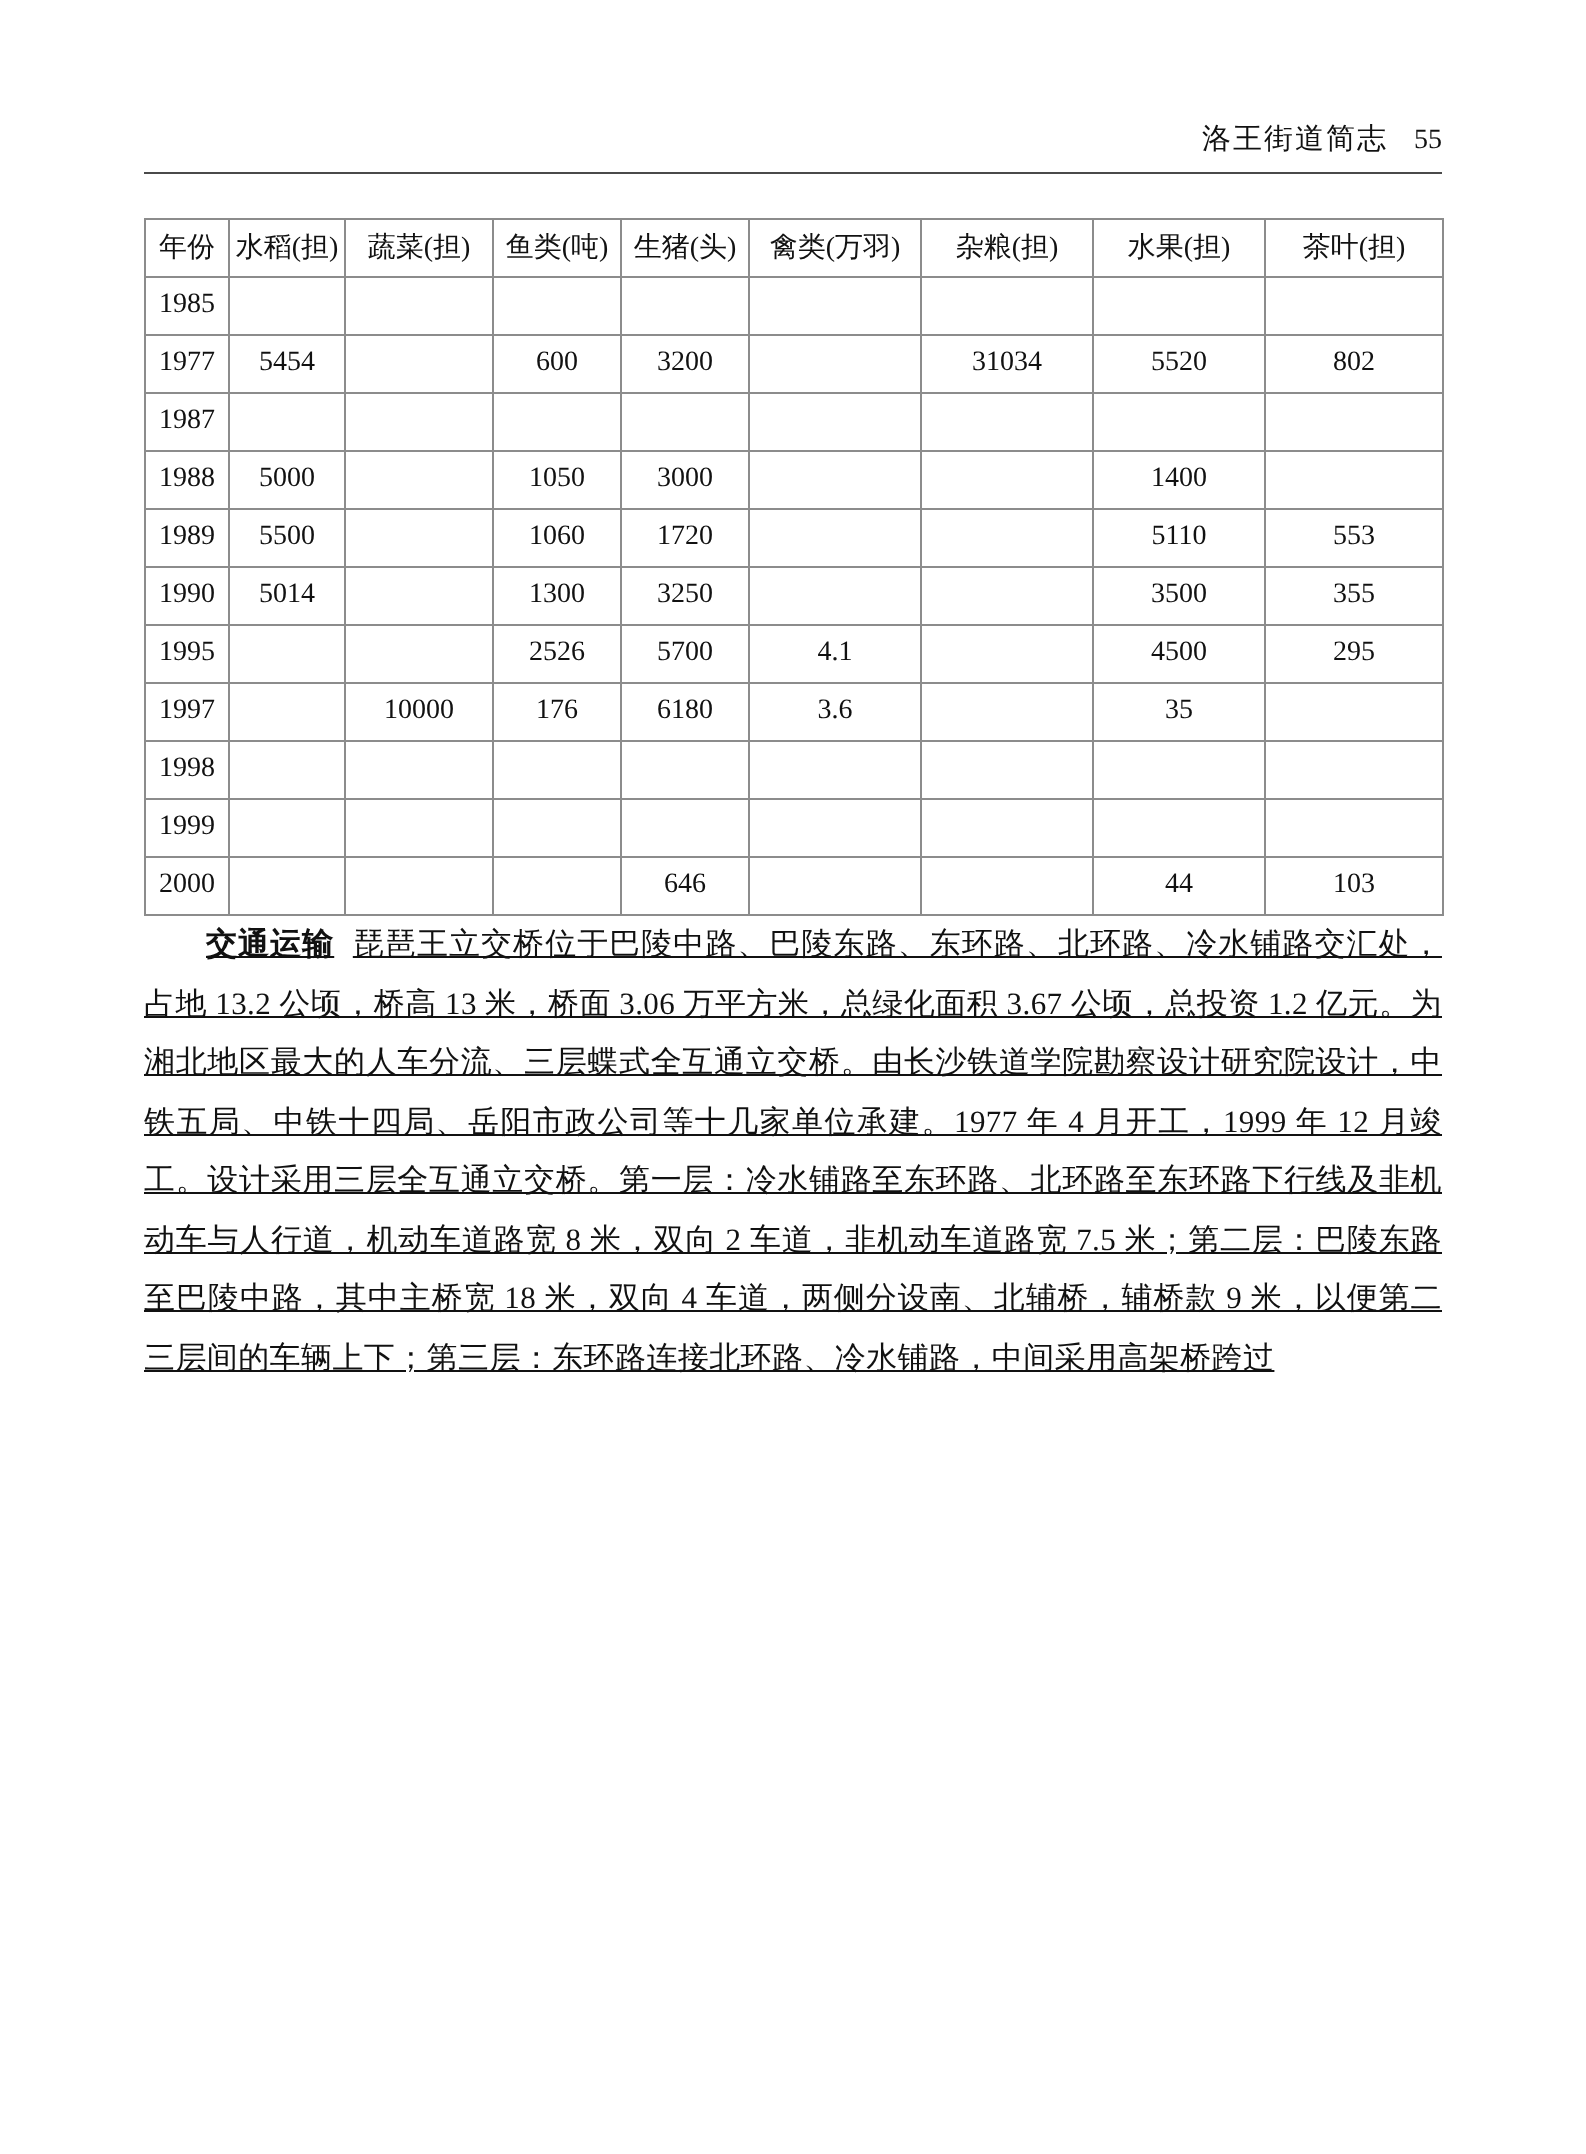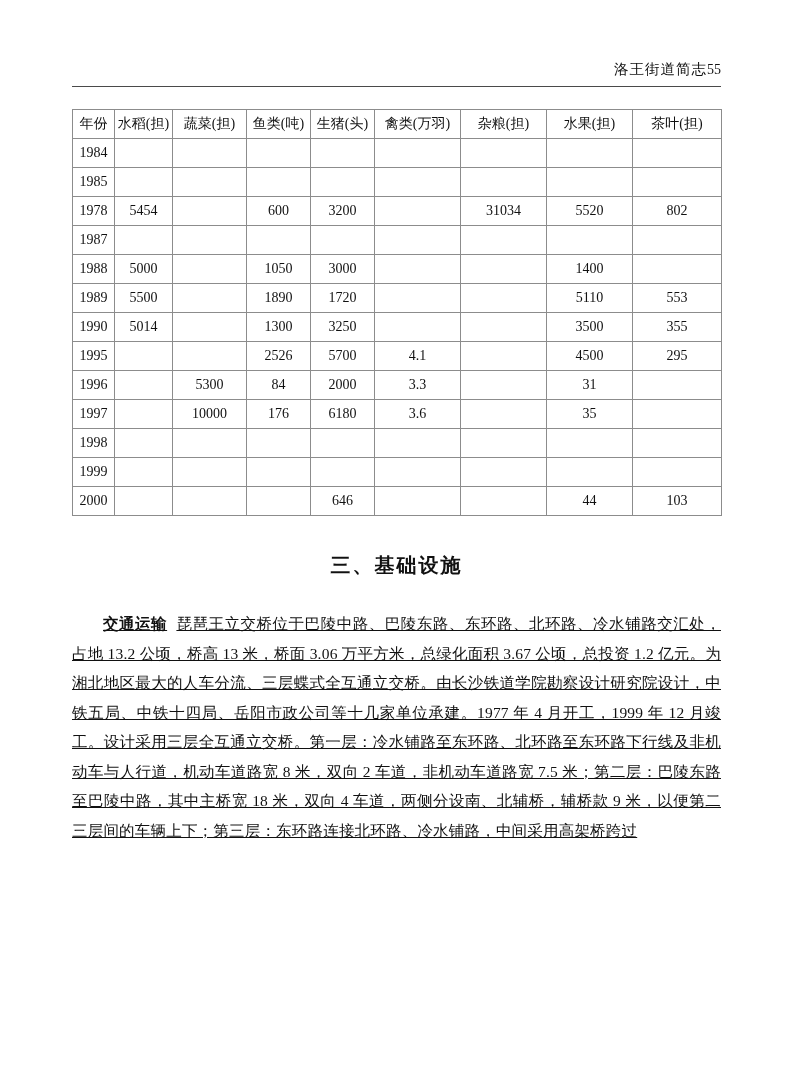--- a/index.html
+++ b/index.html
@@ -3,21 +3,21 @@
 <meta charset="utf-8">
 <style>
   html, body {
     margin: 0;
     padding: 0;
     background: #ffffff;
   }
   .page {
     position: relative;
     width: 793px;
-    height: 1077px;
+    height: 779px;
     margin: 0 auto;
     background: #ffffff;
     box-sizing: border-box;
     padding: 60px 72px 0 72px;
     font-family: "Liberation Serif", "DejaVu Serif", serif;
     color: #111111;
   }
   
   .running-head {
     display: flex;
@@ -25,21 +25,21 @@
     align-items: baseline;
     padding-bottom: 7px;
     border-bottom: 1px solid #4a4a4a;
   }
   .running-head .book-title {
     font-size: 14.5px;
     letter-spacing: 1px;
   }
   .running-head .page-number {
     font-size: 14px;
-    margin-left: 0;
+    margin-left: 13px;
   }
   
   table.stats {
     width: 100%;
     margin-top: 22px;
     border-collapse: collapse;
     table-layout: fixed;
   }
   table.stats th, table.stats td {
     border: 1px solid #8c8c8c;
@@ -107,43 +107,32 @@
           <th>鱼类(吨)</th>
           <th>生猪(头)</th>
           <th>禽类(万羽)</th>
           <th>杂粮(担)</th>
           <th>水果(担)</th>
           <th>茶叶(担)</th>
         </tr>
     </thead>
     <tbody>
         <tr>
-          <td>1984</td>
-          <td></td>
-          <td></td>
-          <td></td>
-          <td></td>
-          <td></td>
-          <td></td>
-          <td></td>
-          <td></td>
-        </tr>
-        <tr>
           <td>1985</td>
           <td></td>
           <td></td>
           <td></td>
           <td></td>
           <td></td>
           <td></td>
           <td></td>
           <td></td>
         </tr>
         <tr>
-          <td>1978</td>
+          <td>1977</td>
           <td>5454</td>
           <td></td>
           <td>600</td>
           <td>3200</td>
           <td></td>
           <td>31034</td>
           <td>5520</td>
           <td>802</td>
         </tr>
         <tr>
@@ -165,21 +154,21 @@
           <td>3000</td>
           <td></td>
           <td></td>
           <td>1400</td>
           <td></td>
         </tr>
         <tr>
           <td>1989</td>
           <td>5500</td>
           <td></td>
-          <td>1890</td>
+          <td>1060</td>
           <td>1720</td>
           <td></td>
           <td></td>
           <td>5110</td>
           <td>553</td>
         </tr>
         <tr>
           <td>1990</td>
           <td>5014</td>
           <td></td>
@@ -193,31 +182,20 @@
         <tr>
           <td>1995</td>
           <td></td>
           <td></td>
           <td>2526</td>
           <td>5700</td>
           <td>4.1</td>
           <td></td>
           <td>4500</td>
           <td>295</td>
-        </tr>
-        <tr>
-          <td>1996</td>
-          <td></td>
-          <td>5300</td>
-          <td>84</td>
-          <td>2000</td>
-          <td>3.3</td>
-          <td></td>
-          <td>31</td>
-          <td></td>
         </tr>
         <tr>
           <td>1997</td>
           <td></td>
           <td>10000</td>
           <td>176</td>
           <td>6180</td>
           <td>3.6</td>
           <td></td>
           <td>35</td>
@@ -252,17 +230,16 @@
           <td></td>
           <td>646</td>
           <td></td>
           <td></td>
           <td>44</td>
           <td>103</td>
         </tr>
       </tbody>
   </table>
 
-  <h2 class="section-heading">三、基础设施</h2>
 
   <p class="body-paragraph"><span class="lead">交通运输</span><span>琵琶王立交桥位于巴陵中路、巴陵东路、东环路、北环路、冷水铺路交汇处，占地 13.2 公顷，桥高 13 米，桥面 3.06 万平方米，总绿化面积 3.67 公顷，总投资 1.2 亿元。为湘北地区最大的人车分流、三层蝶式全互通立交桥。由长沙铁道学院勘察设计研究院设计，中铁五局、中铁十四局、岳阳市政公司等十几家单位承建。1977 年 4 月开工，1999 年 12 月竣工。设计采用三层全互通立交桥。第一层：冷水铺路至东环路、北环路至东环路下行线及非机动车与人行道，机动车道路宽 8 米，双向 2 车道，非机动车道路宽 7.5 米；第二层：巴陵东路至巴陵中路，其中主桥宽 18 米，双向 4 车道，两侧分设南、北辅桥，辅桥款 9 米，以便第二三层间的车辆上下；第三层：东环路连接北环路、冷水铺路，中间采用高架桥跨过</span></p>
 
 </div>
 
 </body></html>

